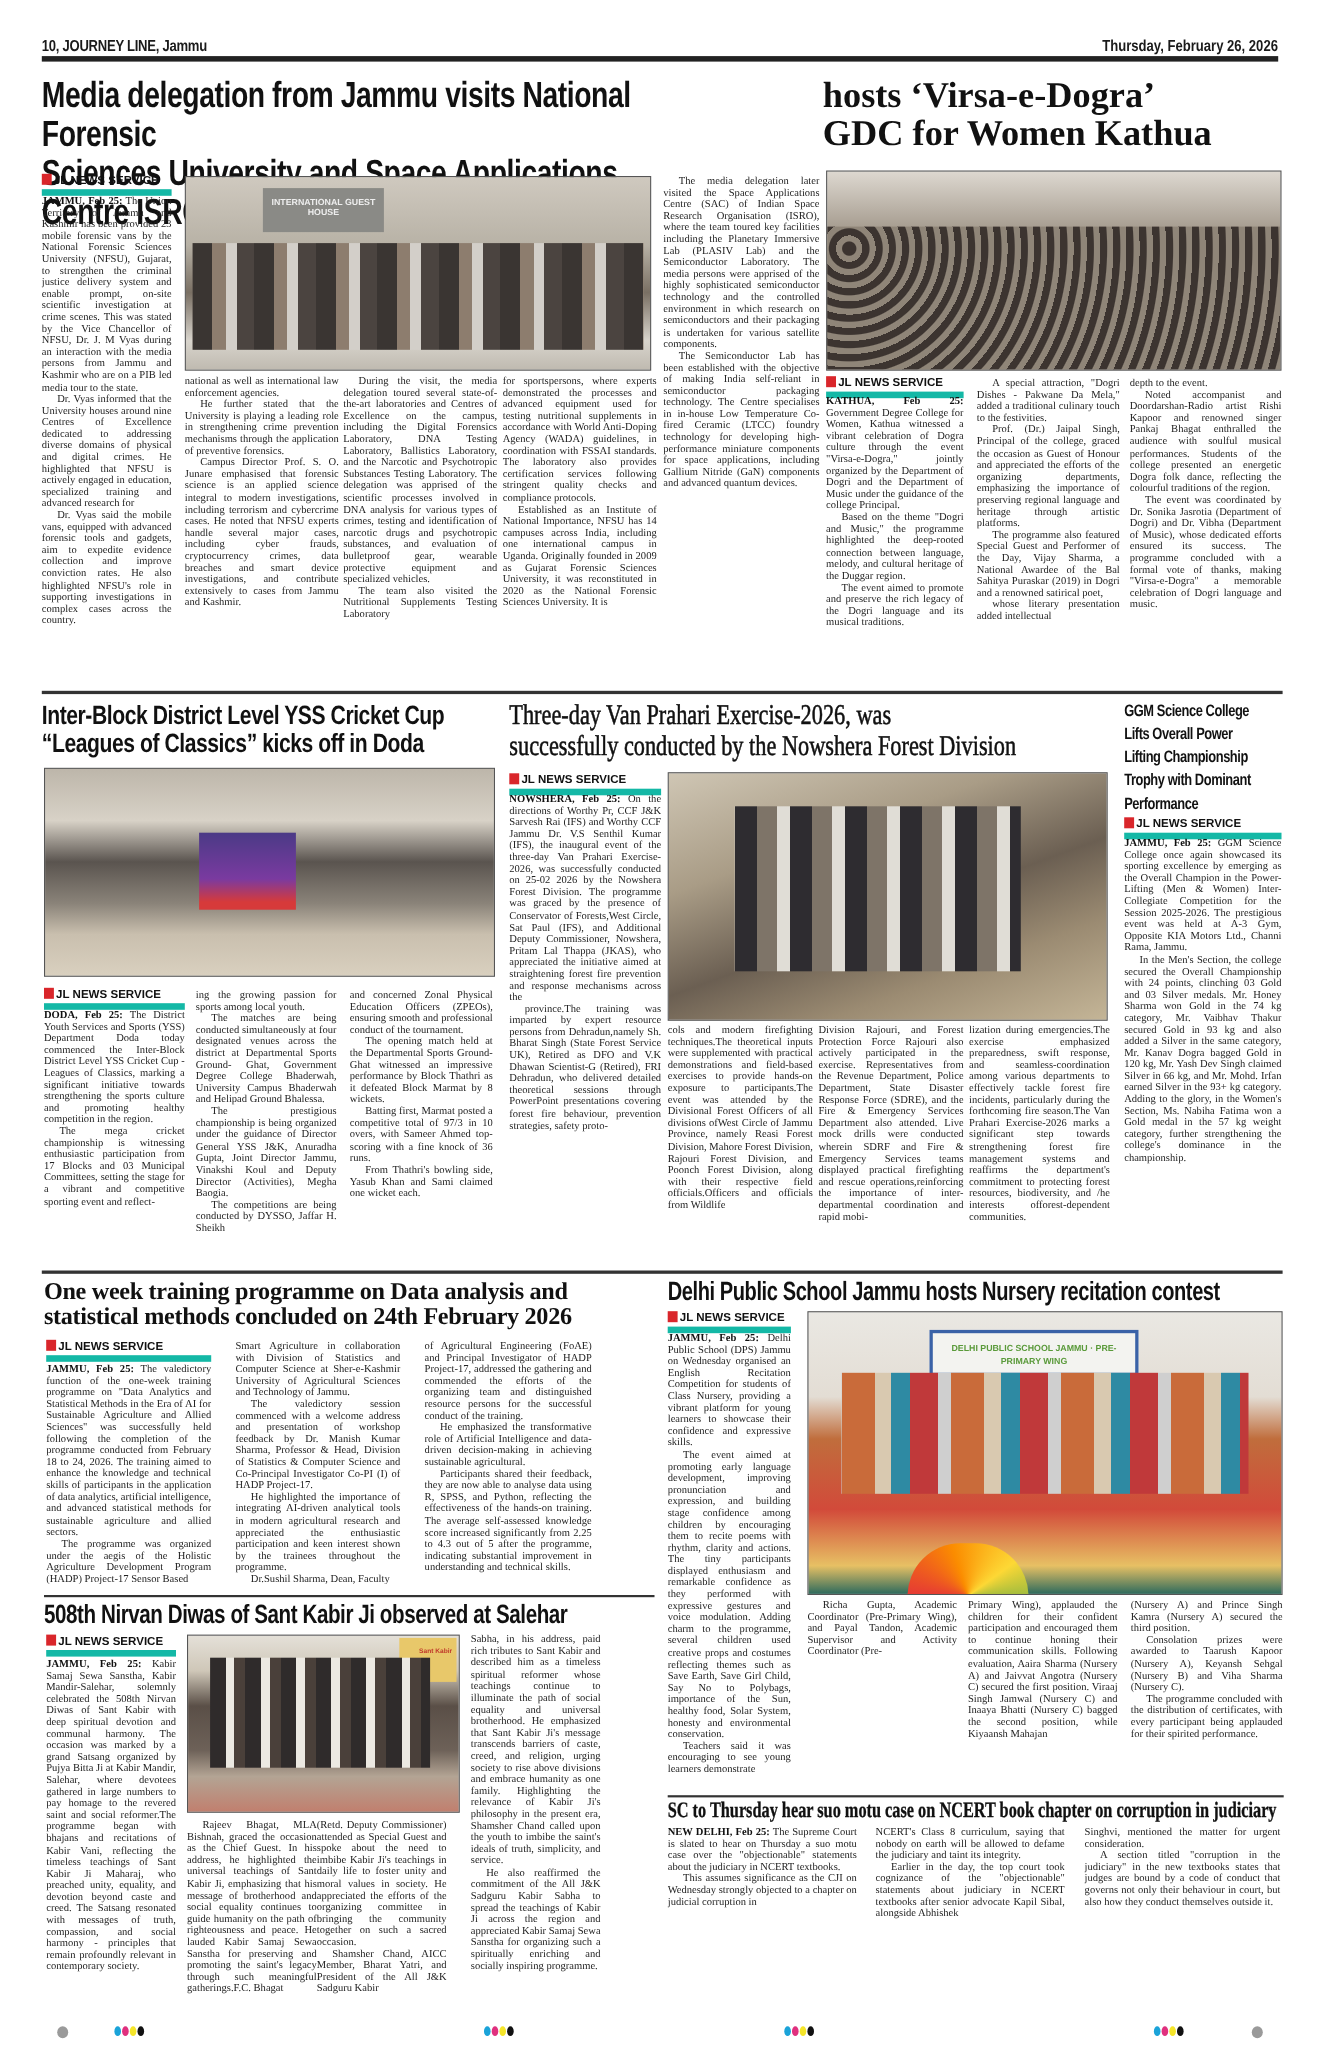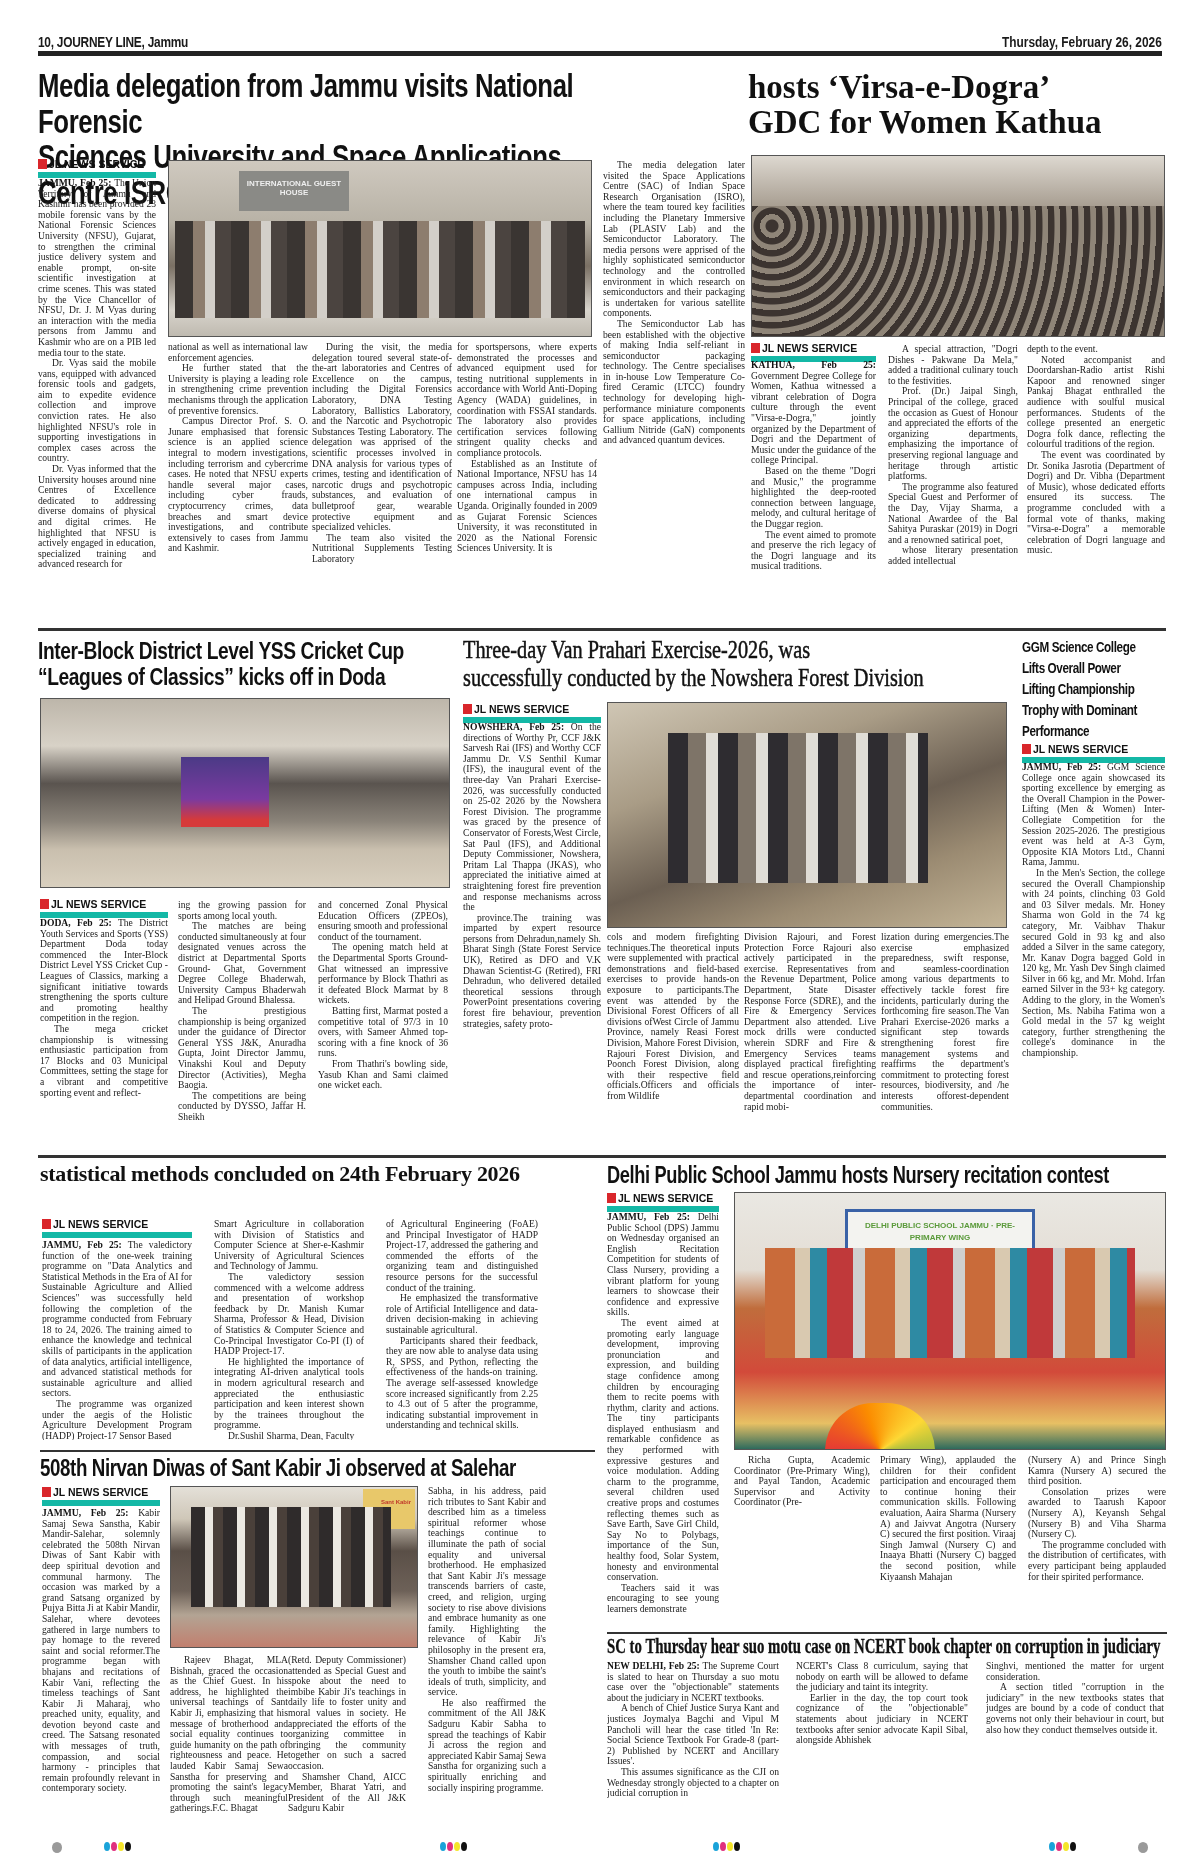--- a/index.html
+++ b/index.html
@@ -32,22 +32,22 @@
 </div>
 
 <div class="abs hl-sans cond" style="left:38px;top:68px;width:760px;font-size:33px;transform:scaleX(.78)">
   <div>Media delegation from Jammu visits National Forensic</div>
   <div>Sciences University and Space Applications Centre ISRO</div>
 </div>
 
 <div class="abs byline" style="left:38px;top:158px;width:118px"><span class="sq"></span><span>JL NEWS SERVICE</span></div>
 <div class="abs col" style="left:38px;top:178px;width:118px;height:440px">
   <p class="first"><span class="dl">JAMMU, Feb 25:</span> <span>The Union Territory of Jammu and Kashmir has been provided 23 mobile forensic vans by the National Forensic Sciences University (NFSU), Gujarat, to strengthen the criminal justice delivery system and enable prompt, on-site scientific investigation at crime scenes. This was stated by the Vice Chancellor of NFSU, Dr. J. M Vyas during an interaction with the media persons from Jammu and Kashmir who are on a PIB led media tour to the state.</span></p>
+  <p>Dr. Vyas informed that the University houses around nine Centres of Excellence dedicated to addressing diverse domains of physical and digital crimes. He highlighted that NFSU is actively engaged in education, specialized training and advanced research for</p>
   <p>Dr. Vyas said the mobile vans, equipped with advanced forensic tools and gadgets, aim to expedite evidence collection and improve conviction rates. He also highlighted NFSU's role in supporting investigations in complex cases across the country.</p>
-  <p>Dr. Vyas informed that the University houses around nine Centres of Excellence dedicated to addressing diverse domains of physical and digital crimes. He highlighted that NFSU is actively engaged in education, specialized training and advanced research for</p>
 </div>
 
 <div class="abs photo" style="left:168px;top:160px;width:424px;height:177px;background:linear-gradient(180deg,#cfc9bf 0%,#b8b2a6 35%,#7a7064 60%,#d8d4cc 85%,#bfbab0 100%)">
   <div style="position:absolute;left:70px;top:10px;width:110px;height:40px;background:#8a8a86;color:#eee;font:bold 8px 'Liberation Sans',sans-serif;text-align:center;padding-top:8px">INTERNATIONAL GUEST HOUSE</div>
   <div style="position:absolute;left:6px;right:6px;top:60px;bottom:18px;background:repeating-linear-gradient(90deg,#3a3532 0 18px,#8d7d6e 18px 30px,#d3cfc9 30px 40px,#4b4440 40px 56px)"></div>
 </div>
 
 <div class="abs col" style="left:168px;top:342px;width:140px;height:282px">
   <p class="first">national as well as international law enforcement agencies.</p>
   <p>He further stated that the University is playing a leading role in strengthening crime prevention mechanisms through the application of preventive forensics.</p>
@@ -149,20 +149,21 @@
 </div>
 <div class="abs byline" style="left:1022px;top:743px;width:143px"><span class="sq"></span><span>JL NEWS SERVICE</span></div>
 <div class="abs col" style="left:1022px;top:762px;width:143px;height:390px">
   <p class="first"><span class="dl">JAMMU, Feb 25:</span> <span>GGM Science College once again showcased its sporting excellence by emerging as the Overall Champion in the Power-Lifting (Men &amp; Women) Inter-Collegiate Competition for the Session 2025-2026. The prestigious event was held at A-3 Gym, Opposite KIA Motors Ltd., Channi Rama, Jammu.</span></p>
   <p>In the Men's Section, the college secured the Overall Championship with 24 points, clinching 03 Gold and 03 Silver medals. Mr. Honey Sharma won Gold in the 74 kg category, Mr. Vaibhav Thakur secured Gold in 93 kg and also added a Silver in the same category, Mr. Kanav Dogra bagged Gold in 120 kg, Mr. Yash Dev Singh claimed Silver in 66 kg, and Mr. Mohd. Irfan earned Silver in the 93+ kg category. Adding to the glory, in the Women's Section, Ms. Nabiha Fatima won a Gold medal in the 57 kg weight category, further strengthening the college's dominance in the championship.</p>
 </div>
 
 <div class="abs rule" style="left:38px;top:1155px;width:1128px"></div>
 
 <div class="abs hl-serif" style="left:40px;top:1162px;width:560px;font-size:22px;letter-spacing:-0.3px">
+  <div>One week training programme on Data analysis and</div>
   <div>statistical methods concluded on 24th February 2026</div>
 </div>
 <div class="abs byline" style="left:42px;top:1218px;width:150px"><span class="sq"></span><span>JL NEWS SERVICE</span></div>
 <div class="abs col" style="left:42px;top:1240px;width:150px;height:200px">
   <p class="first"><span class="dl">JAMMU, Feb 25:</span> <span>The valedictory function of the one-week training programme on "Data Analytics and Statistical Methods in the Era of AI for Sustainable Agriculture and Allied Sciences" was successfully held following the completion of the programme conducted from February 18 to 24, 2026. The training aimed to enhance the knowledge and technical skills of participants in the application of data analytics, artificial intelligence, and advanced statistical methods for sustainable agriculture and allied sectors.</span></p>
   <p>The programme was organized under the aegis of the Holistic Agriculture Development Program (HADP) Project-17 Sensor Based</p>
 </div>
 <div class="abs col" style="left:214px;top:1219px;width:150px;height:221px">
   <p class="first">Smart Agriculture in collaboration with Division of Statistics and Computer Science at Sher-e-Kashmir University of Agricultural Sciences and Technology of Jammu.</p>
   <p>The valedictory session commenced with a welcome address and presentation of workshop feedback by Dr. Manish Kumar Sharma, Professor &amp; Head, Division of Statistics &amp; Computer Science and Co-Principal Investigator Co-PI (I) of HADP Project-17.</p>
@@ -220,21 +221,20 @@
   <p class="first">(Nursery A) and Prince Singh Kamra (Nursery A) secured the third position.</p>
   <p>Consolation prizes were awarded to Taarush Kapoor (Nursery A), Keyansh Sehgal (Nursery B) and Viha Sharma (Nursery C).</p>
   <p>The programme concluded with the distribution of certificates, with every participant being applauded for their spirited performance.</p>
 </div>
 
 <div class="abs rule" style="left:607px;top:1632px;width:560px;height:2px"></div>
 
 <div class="abs hl-serif cond" style="left:607px;top:1636px;width:760px;font-size:20px;transform:scaleX(.74);-webkit-text-stroke:.3px #111">SC to Thursday hear suo motu case on NCERT book chapter on corruption in judiciary</div>
 <div class="abs col" style="left:607px;top:1661px;width:172px;height:160px">
   <p class="first"><span class="dl">NEW DELHI, Feb 25:</span> <span>The Supreme Court is slated to hear on Thursday a suo motu case over the "objectionable" statements about the judiciary in NCERT textbooks.</span></p>
-  <p>A bench of Chief Justice Surya Kant and justices Joymalya Bagchi and Vipul M Pancholi will hear the case titled 'In Re: Social Science Textbook For Grade-8 (part-2) Published by NCERT and Ancillary Issues'.</p>
   <p>This assumes significance as the CJI on Wednesday strongly objected to a chapter on judicial corruption in</p>
 </div>
 <div class="abs col" style="left:796px;top:1661px;width:172px;height:160px">
   <p class="first">NCERT's Class 8 curriculum, saying that nobody on earth will be allowed to defame the judiciary and taint its integrity.</p>
   <p>Earlier in the day, the top court took cognizance of the "objectionable" statements about judiciary in NCERT textbooks after senior advocate Kapil Sibal, alongside Abhishek</p>
 </div>
 <div class="abs col" style="left:986px;top:1661px;width:178px;height:160px">
   <p class="first">Singhvi, mentioned the matter for urgent consideration.</p>
   <p>A section titled "corruption in the judiciary" in the new textbooks states that judges are bound by a code of conduct that governs not only their behaviour in court, but also how they conduct themselves outside it.</p>
 </div>

